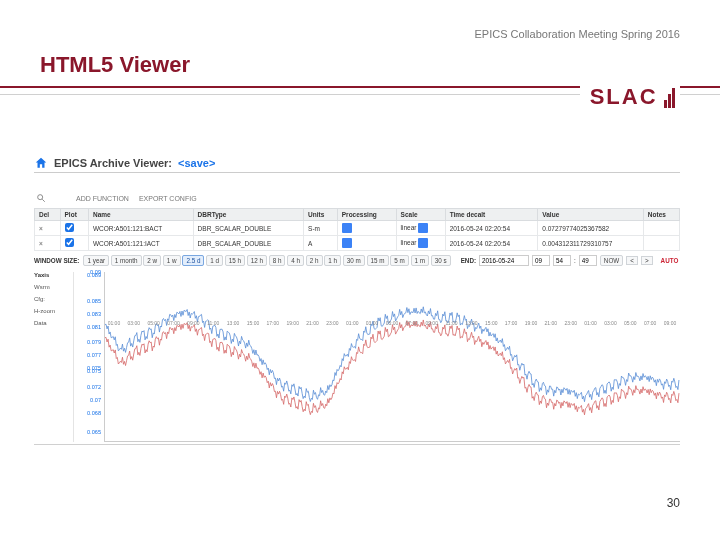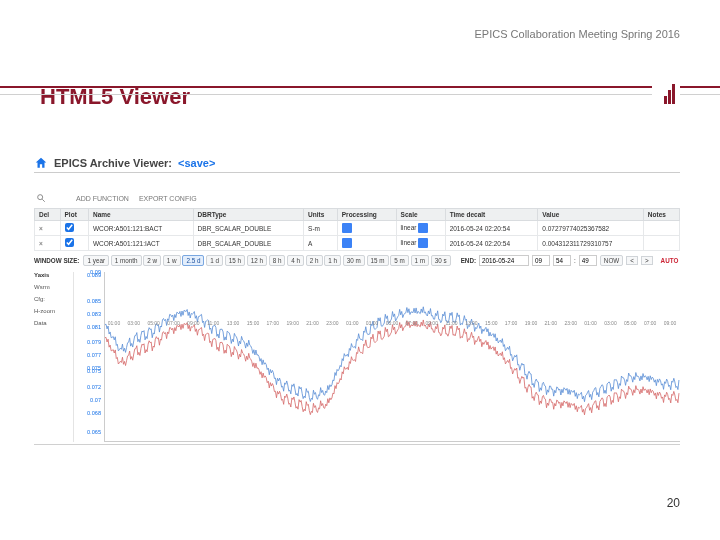--- a/index.html
+++ b/index.html
@@ -1,20 +1,20 @@
 <!DOCTYPE html>
 <html><head>
 <meta charset="utf-8">
 <style>
   * { box-sizing: border-box; margin: 0; padding: 0; }
   body { width: 720px; height: 540px; background: #fff; font-family: Arial, Helvetica, sans-serif; color: #222; position: relative; }
 
   .slide { width: 720px; height: 524px; position: relative; padding-top: 20px; }
   .meeting { position: absolute; top: 28px; right: 40px; font-size: 11px; color: #777; }
-  .title { position: absolute; top: 52px; left: 40px; font-size: 22px; font-weight: 700; color: #8a172b; margin-top: 32px; }
+  .title { position: absolute; top: 52px; left: 40px; font-size: 22px; font-weight: 700; color: #8a172b; }
   .rule-red { position: absolute; top: 86px; left: 0; width: 720px; height: 2px; background: #8a172b; }
   .rule-gray { position: absolute; top: 94px; left: 0; width: 720px; height: 1px; background: #d0d0d0; }
   .rule-bottom { position: absolute; top: 444px; left: 34px; right: 40px; height: 1px; background: #d0d0d0; }
   .pagenum { position: absolute; right: 40px; bottom: 14px; font-size: 12px; color: #333; }
 
   .logo { position: absolute; top: 84px; right: 40px; background: #fff; padding: 0 4px 4px 10px; }
   .logo-txt { font-weight: 900; font-size: 22px; letter-spacing: 2px; color: #8a172b; display: inline-block; }
   .logo-bars { display: inline-block; vertical-align: middle; margin-left: 2px; }
   .logo-bars span { display: inline-block; background: #8a172b; margin-right: 1px; }
   .lb1 { width: 3px; height: 8px; }
@@ -62,20 +62,21 @@
 </head>
 <body>
 
 <div class="slide">
   <div class="meeting">EPICS Collaboration Meeting Spring 2016</div>
   <div class="title">HTML5 Viewer</div>
   <div class="rule-red"></div>
   <div class="rule-gray"></div>
 
   <div class="logo">
+    <span class="logo-txt">SLAC</span>
     <span class="logo-bars">
       <span class="lb1"></span><span class="lb2"></span><span class="lb3"></span>
     </span>
   </div>
 
   <div class="app">
 
     <div class="app-head">
       <span class="home-icon">
         <svg width="14" height="14" viewBox="0 0 24 24">
@@ -215,14 +216,14 @@
           <span>03:00</span>
           <span>05:00</span>
           <span>07:00</span>
           <span>09:00</span>
         </div>
     </div>
 
   </div>
 
   <div class="rule-bottom"></div>
-  <div class="pagenum">20</div>
+  <div class="pagenum">30</div>
 </div>
 
 </body></html>

